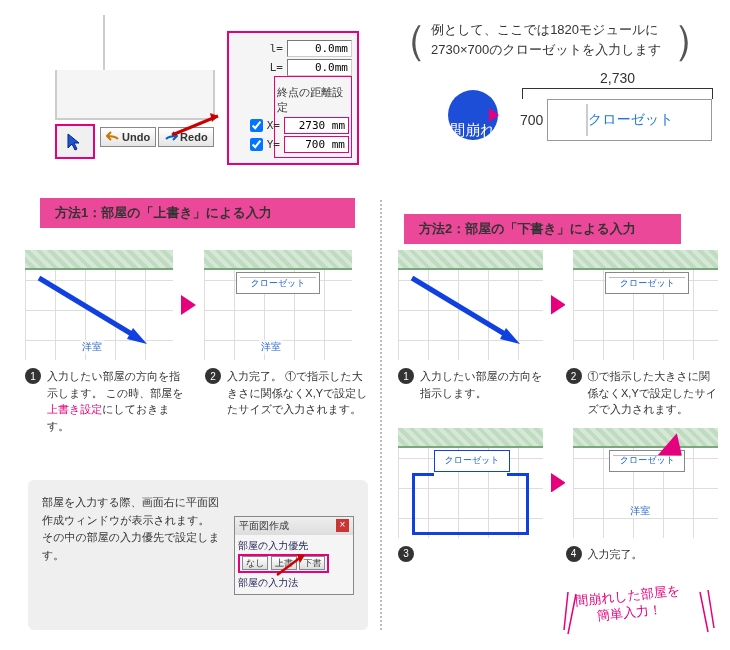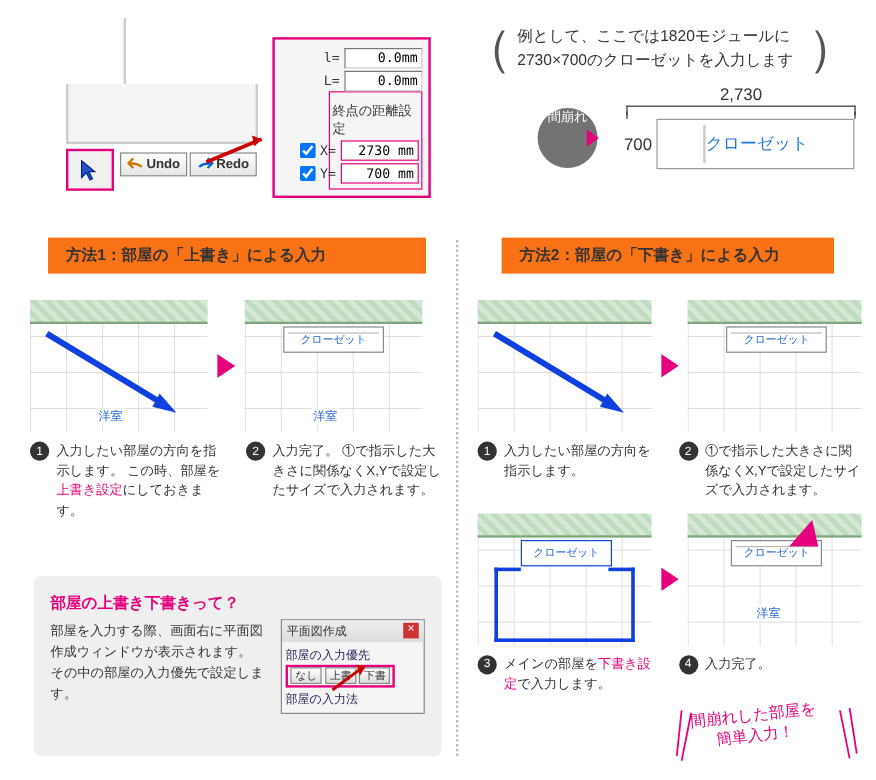--- a/index.html
+++ b/index.html
@@ -25,37 +25,37 @@
     .dialog-row { display: flex; align-items: center; justify-content: flex-end; gap: 4px; margin: 2px 0; font-family: monospace; font-size: 11px; }
     .dialog-row input[type=text] { border: 1px inset #ccc; width: 65px; text-align: right; padding: 1px 3px; font-family: monospace; font-size: 11px; }
     .dialog-row.sel input[type=text] { border: 1px solid #e6007e; }
     .dialog-title { font-size: 11px; margin: 4px 0 2px; }
     .dialog-sub { border: 1px solid #e6007e; margin-top: -2px; padding: 4px 2px 2px; margin-left: 40px; }
 
     .example-paren { position: absolute; left: 385px; top: 15px; width: 330px; font-size: 13px; display: flex; align-items: center; }
     .paren { font-size: 42px; font-weight: 100; color: #555; line-height: 32px; }
     .ex-text { flex: 1; padding: 0 4px; line-height: 1.5; }
 
-    .magakure { position: absolute; left: 448px; top: 85px; width: 50px; height: 50px; border-radius: 50%; background: #737373; color: white; display: flex; align-items: flex-start; justify-content: center; font-size: 11px; }
+    .magakure { position: absolute; left: 448px; top: 85px; width: 50px; height: 50px; border-radius: 50%; background: #1d4ed8; color: white; display: flex; align-items: flex-end; justify-content: center; font-size: 15px; }
     .magakure .tri { position: absolute; right: -8px; top: 18px; border: 7px solid transparent; border-left: 10px solid #e6007e; }
 
     .closet-diag { position: absolute; left: 520px; top: 65px; width: 195px; }
     .dim-top { text-align: center; font-size: 14px; margin-bottom: 2px; }
     .dim-bracket { height: 8px; border: 1px solid #333; border-bottom: none; margin: 0 2px 3px; position: relative; }
     .dim-bracket::before, .dim-bracket::after { content: ''; position: absolute; bottom: -3px; width: 1px; height: 6px; background: #333; }
     .dim-bracket::before { left: -1px; } .dim-bracket::after { right: -1px; }
     .closet-row { display: flex; align-items: center; gap: 4px; }
     .dim-left { font-size: 14px; }
     .closet-box { border: 1px solid #999; background: white; width: 165px; height: 42px; display: flex; align-items: center; justify-content: center; color: #2277dd; font-size: 14px; position: relative; }
     .closet-box .d2 { left: 6px; right: 6px; top: 5px; height: 32px; border: 1px solid #ccc; }
 
     
-    .method-hdr { position: absolute; top: 198px; height: 30px; background: #f97316; display: flex; align-items: center; padding: 0 15px; font-size: 13px; font-weight: bold; }
+    .method-hdr { position: absolute; top: 198px; height: 30px; background: #ec4899; display: flex; align-items: center; padding: 0 15px; font-size: 13px; font-weight: bold; }
     .method-hdr.m1 { left: 40px; width: 315px; }
-    .method-hdr.m2 { left: 418px; width: 277px; }
+    .method-hdr.m2 { left: 404px; width: 277px; margin-top: 16px; }
 
     
     .vdiv { position: absolute; left: 380px; top: 200px; height: 430px; border-left: 2px dotted #bbb; }
 
     
     .m1-area { position: absolute; left: 25px; top: 250px; width: 345px; }
     .cells { display: flex; align-items: center; gap: 8px; }
     .cell { width: 148px; height: 110px; position: relative; }
     .grid-bg { position: absolute; inset: 0; background: white; }
     .grid-bg::before { content: ''; position: absolute; inset: 0;
@@ -283,32 +283,30 @@
     </div>
   </div>
 
   <svg style="position:absolute;left:250px;top:168px;width:40px;height:60px" viewBox="0 0 40 60">
     <polygon points="30,0 40,22 12,14" fill="#e6007e" transform="rotate(115 20 20)"></polygon>
   </svg>
 
   <div class="steps-row">
     <div class="step">
       <span class="num">3</span>
-      <span class="txt"><span>メインの部屋を</span><span class="pink">下書き設定</span><span>で入力します。</span></span>
     </div>
     <div class="step">
       <span class="num">4</span>
       <span class="txt">入力完了。</span>
     </div>
   </div>
 </div>
 
 <div class="infobox">
   <div style="flex:1">
-    <div class="ititle">部屋の上書き下書きって？</div>
     <div class="itxt">部屋を入力する際、画面右に平面図作成ウィンドウが表示されます。その中の部屋の入力優先で設定します。</div>
   </div>
   <div class="mini-dlg">
     <div class="t">
         <span>平面図作成</span>
         <span class="x">×</span>
       </div>
     <div class="lbl">部屋の入力優先</div>
     <div class="btns hl">
       <span class="btn">なし</span>

